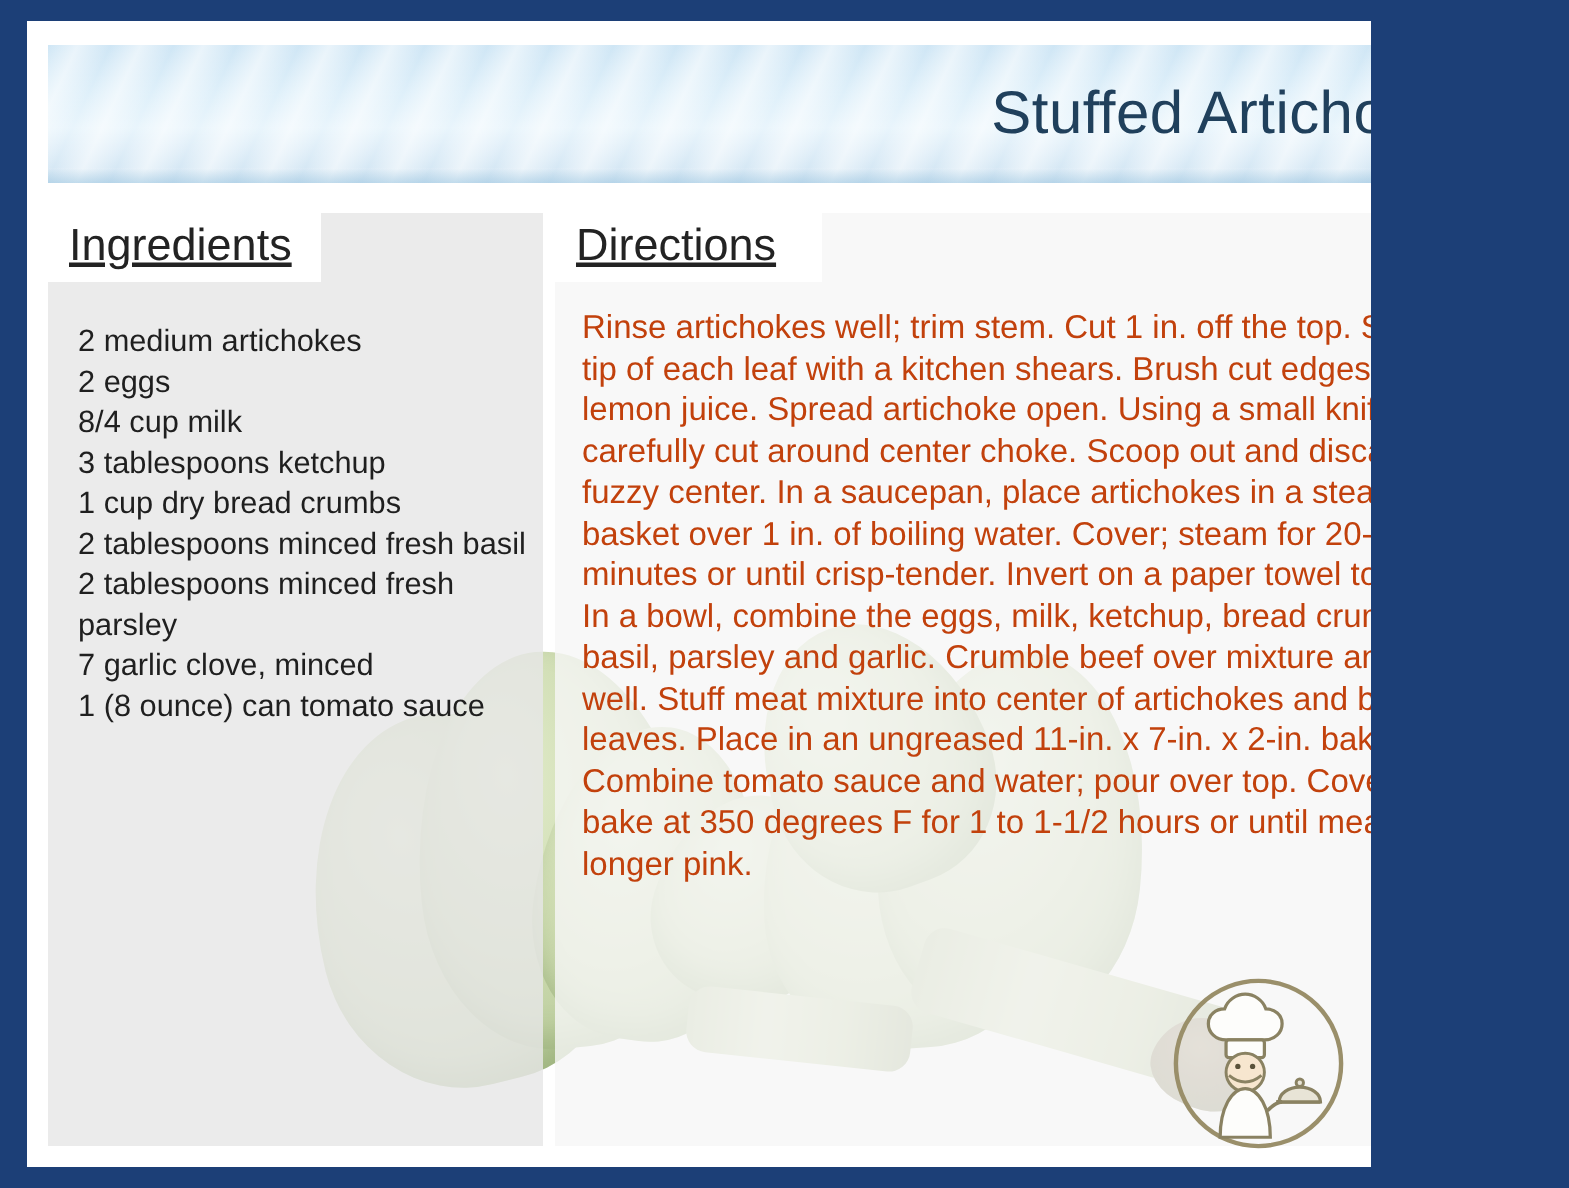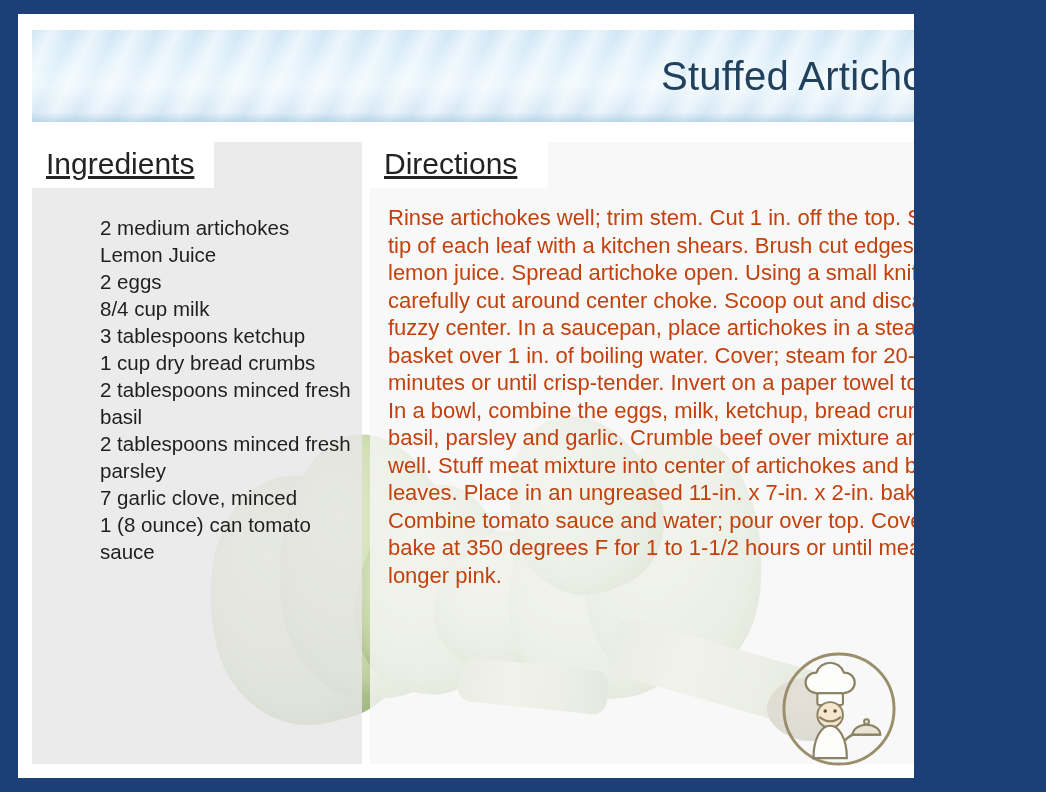--- a/index.html
+++ b/index.html
@@ -113,21 +113,21 @@
 
   .ing-list {
     position: absolute;
     left: 20px;
     top: 72px;
     right: 8px;
     font-size: 20.5px;
     color: #1f1f1f;
     line-height: 27px;
   }
-  .ing-item { white-space: normal; margin-left: 48px; }
+  .ing-item { white-space: normal; }
 
   .dir-text {
     position: absolute;
     left: 18px;
     top: 62px;
     right: 14px;
     font-size: 22px;
     color: #c2410c;
     line-height: 27.5px;
     text-align: left;
@@ -161,21 +161,20 @@
     <div class="leaf" style="left:300px; top:0px;   width:150px; height:180px; transform:rotate(-20deg);"></div>
     <div class="stem" style="left:400px; top:230px; width:215px; height:58px; transform:rotate(16deg);"></div>
     <div class="stem" style="left:250px; top:250px; width:150px; height:44px; transform:rotate(6deg);"></div>
     <div class="leaf" style="left:560px; top:265px; width:70px;  height:60px;  transform:rotate(22deg); background:radial-gradient(ellipse at 40% 35%, #9c8a63 0%, #7d6b47 70%, #5f5134 100%);"></div>
   </div>
 
   <div class="panel-ing">
     <div class="tab">Ingredients</div>
     <div class="ing-list">
       <div class="ing-item">2 medium artichokes</div>
-      <div class="ing-item">Lemon Juice</div>
       <div class="ing-item">2 eggs</div>
       <div class="ing-item">8/4 cup milk</div>
       <div class="ing-item">3 tablespoons ketchup</div>
       <div class="ing-item">1 cup dry bread crumbs</div>
       <div class="ing-item">2 tablespoons minced fresh basil</div>
       <div class="ing-item">2 tablespoons minced fresh parsley</div>
       <div class="ing-item">7 garlic clove, minced</div>
       <div class="ing-item">1 (8 ounce) can tomato sauce</div>
     </div>
   </div>

